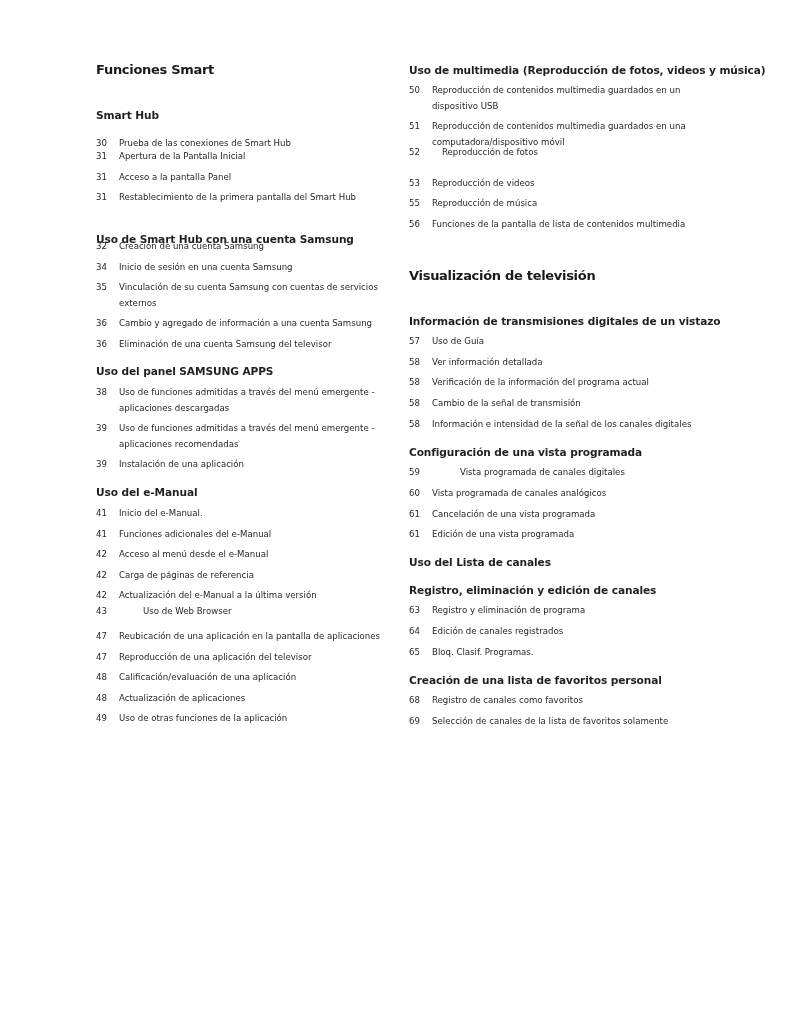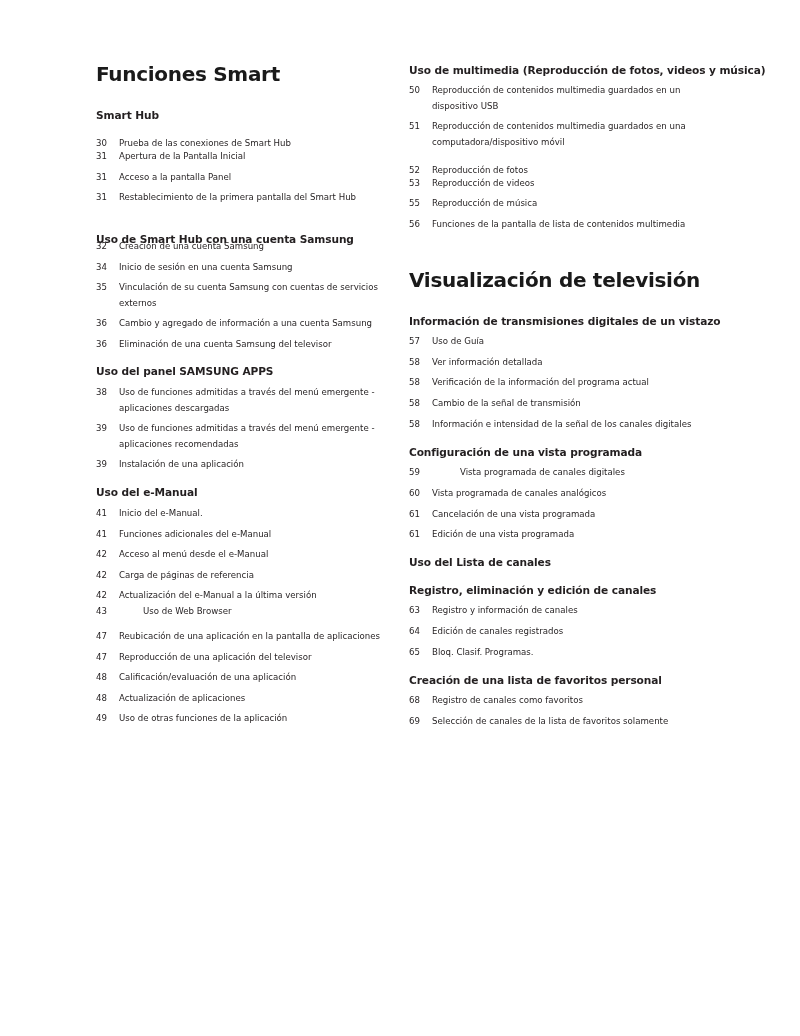--- a/index.html
+++ b/index.html
@@ -18,21 +18,21 @@
     .column {
       position: absolute;
       top: 0;
     }
     #col-left { left: 96px; width: 290px; }
     #col-right { left: 409px; width: 300px; }
 
     .chapter-title {
       position: absolute;
       font-weight: bold;
-      font-size: 20px;
+      font-size: 13px;
       letter-spacing: -0.3px;
       color: #1a1a1a;
       white-space: nowrap;
       margin: 0;
     }
     .section-title {
       position: absolute;
       font-size: 10.6px;
       color: #231f20;
       white-space: nowrap;
@@ -166,21 +166,21 @@
 <div id="col-right" class="column">
   <h2 class="section-title" style="top:64px;">Uso de multimedia (Reproducción de fotos, videos y música)</h2>
   <div class="entry" style="top:83px;">
       <span class="page">50</span>
       <span class="text">Reproducción de contenidos multimedia guardados en un dispositivo USB</span>
     </div>
   <div class="entry" style="top:119px;">
       <span class="page">51</span>
       <span class="text">Reproducción de contenidos multimedia guardados en una computadora/dispositivo móvil</span>
     </div>
-  <div class="entry" style="top:163px;">
+  <div class="entry" style="top:145px;gap:10px;">
       <span class="page">52</span>
       <span class="text">Reproducción de fotos</span>
     </div>
   <div class="entry" style="top:176px;">
       <span class="page">53</span>
       <span class="text">Reproducción de videos</span>
     </div>
   <div class="entry" style="top:196px;">
       <span class="page">55</span>
       <span class="text">Reproducción de música</span>
@@ -230,21 +230,21 @@
   <div class="entry" style="top:527px;">
       <span class="page">61</span>
       <span class="text">Edición de una vista programada</span>
     </div>
 
   <h2 class="section-title" style="top:556px;">Uso del Lista de canales</h2>
 
   <h2 class="section-title" style="top:584px;">Registro, eliminación y edición de canales</h2>
   <div class="entry" style="top:603px;">
       <span class="page">63</span>
-      <span class="text">Registro y información de canales</span>
+      <span class="text">Registro y eliminación de programa</span>
     </div>
   <div class="entry" style="top:624px;">
       <span class="page">64</span>
       <span class="text">Edición de canales registrados</span>
     </div>
   <div class="entry" style="top:645px;">
       <span class="page">65</span>
       <span class="text">Bloq. Clasif. Programas.</span>
     </div>
 

